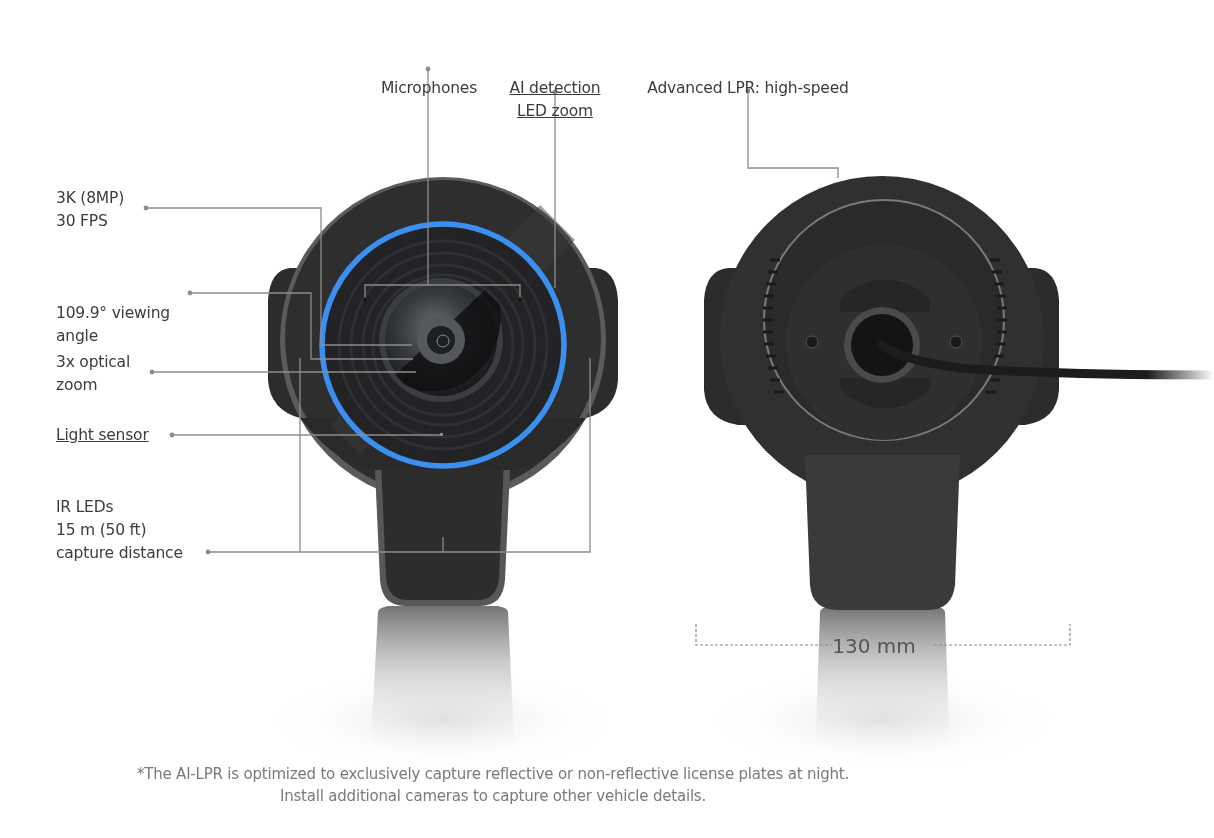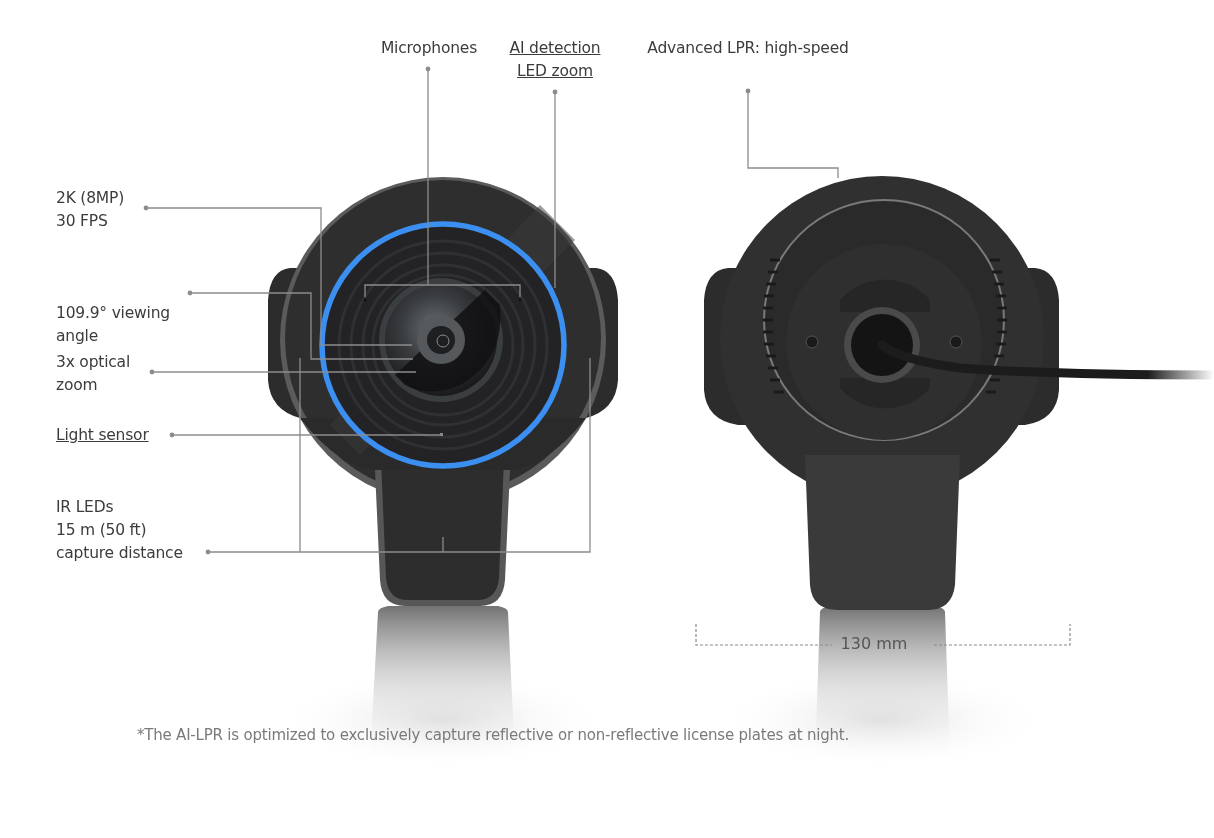--- a/index.html
+++ b/index.html
@@ -1,25 +1,25 @@
 <!DOCTYPE html>
 <html><head>
 <meta charset="utf-8">
 <style>
   html, body { margin:0; padding:0; background:#ffffff; }
   body { width:1214px; height:838px; position:relative; overflow:hidden;
          font-family:"DejaVu Sans", "Liberation Sans", sans-serif; color:#3a3a3a; }
   .lbl { position:absolute; font-size:15.5px; line-height:23px; color:#3c3c3c; white-space:nowrap; letter-spacing:-0.2px; }
   .lbl span { display:block; }
-  .center { text-align:center; }
+  .center { text-align:center;margin-top:40px; }
   svg.layer { position:absolute; left:0; top:0; }
-  .footnote { position:absolute; left:0; width:986px; top:724px; text-align:center;
+  .footnote { position:absolute; left:0; width:986px; top:763px; text-align:center;
               font-size:15px; line-height:22px; color:#7a7a7a; letter-spacing:-0.2px; }
   .footnote span { display:block; }
-  .dim { position:absolute; left:832px; top:634px; width:84px; text-align:center; font-size:16px; color:#555; background:transparent; }
+  .dim { position:absolute; left:832px; top:634px; width:84px; text-align:center; font-size:20px; color:#555; background:transparent; }
 </style>
 </head>
 <body>
 
 <svg class="layer" width="1214" height="838" viewBox="0 0 1214 838">
   <defs>
     <linearGradient id="refl" x1="0" y1="0" x2="0" y2="1">
       <stop offset="0" stop-color="#5a5a5a" stop-opacity="0.85"></stop>
       <stop offset="0.35" stop-color="#9a9a9a" stop-opacity="0.55"></stop>
       <stop offset="1" stop-color="#ffffff" stop-opacity="0"></stop>
@@ -173,21 +173,21 @@
 </svg>
 
 <div class="lbl center" style="left:344px; top:37px; width:170px;">
   <span>Microphones</span>
 </div>
 <div class="lbl center" style="left:490px; top:37px; width:130px;text-decoration:underline;">
   <span>AI detection</span>
   <span>LED zoom</span>
 </div>
 <div class="lbl" style="left:56px; top:187px;">
-  <span>2K (8MP)</span>
+  <span>3K (8MP)</span>
   <span>30 FPS</span>
 </div>
 <div class="lbl" style="left:56px; top:271px;margin-top:31px;">
   <span>109.9° viewing</span>
   <span>angle</span>
 </div>
 <div class="lbl" style="left:56px; top:351px;">
   <span>3x optical</span>
   <span>zoom</span>
 </div>
@@ -200,13 +200,14 @@
   <span>capture distance</span>
 </div>
 <div class="lbl center" style="left:620px; top:37px; width:256px;">
   <span>Advanced LPR: high-speed</span>
 </div>
 
 <div class="dim">130 mm</div>
 
 <div class="footnote">
   <span>*The AI-LPR is optimized to exclusively capture reflective or non-reflective license plates at night.</span>
+  <span>Install additional cameras to capture other vehicle details.</span>
 </div>
 
 </body></html>

